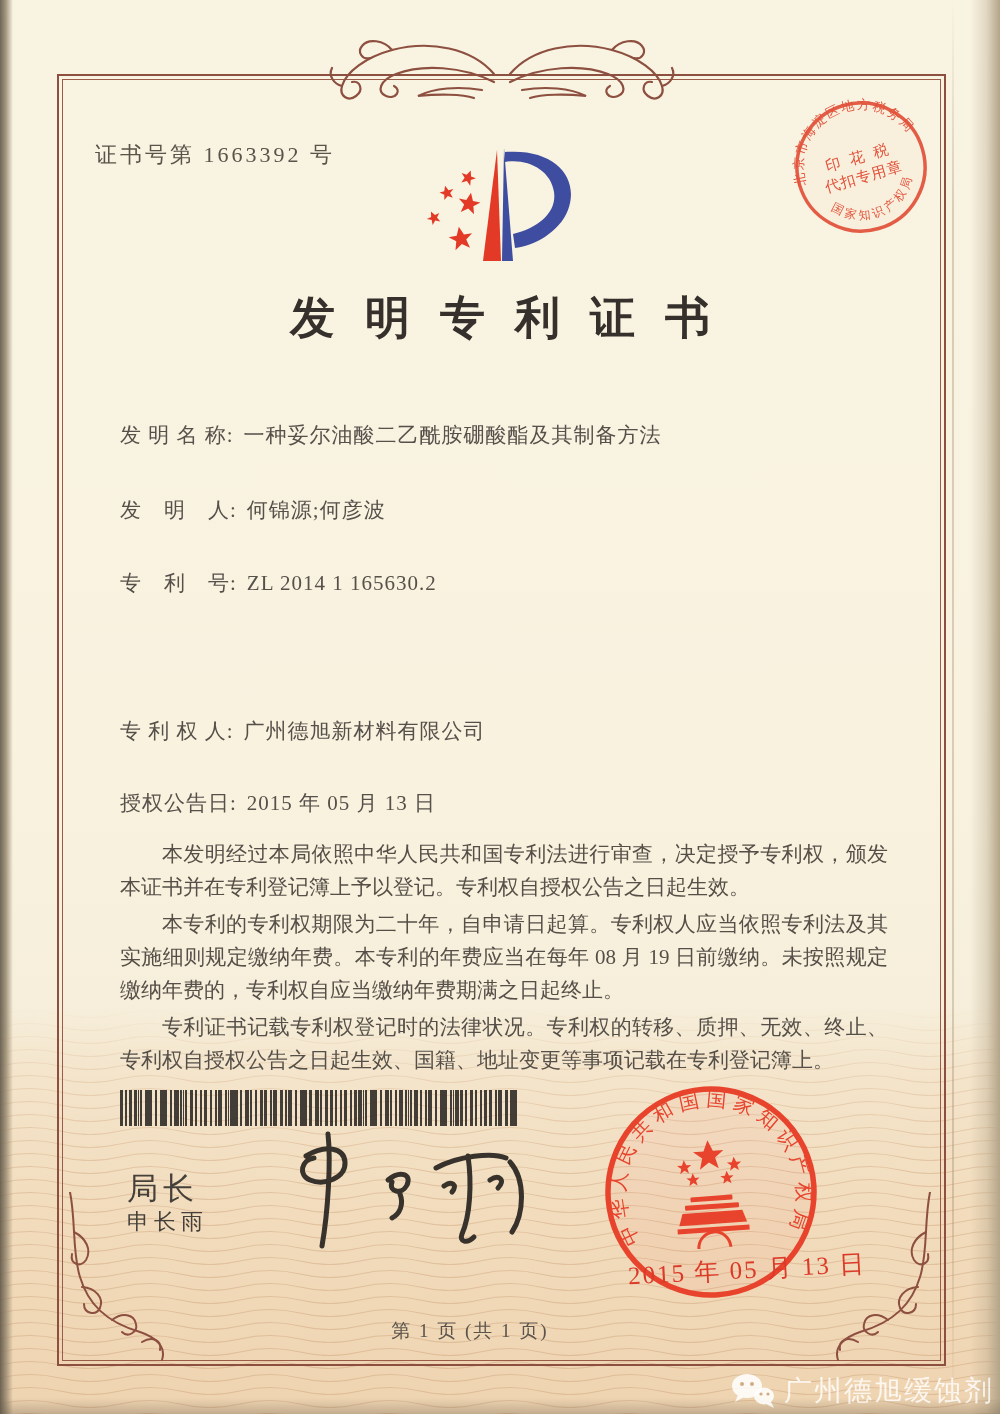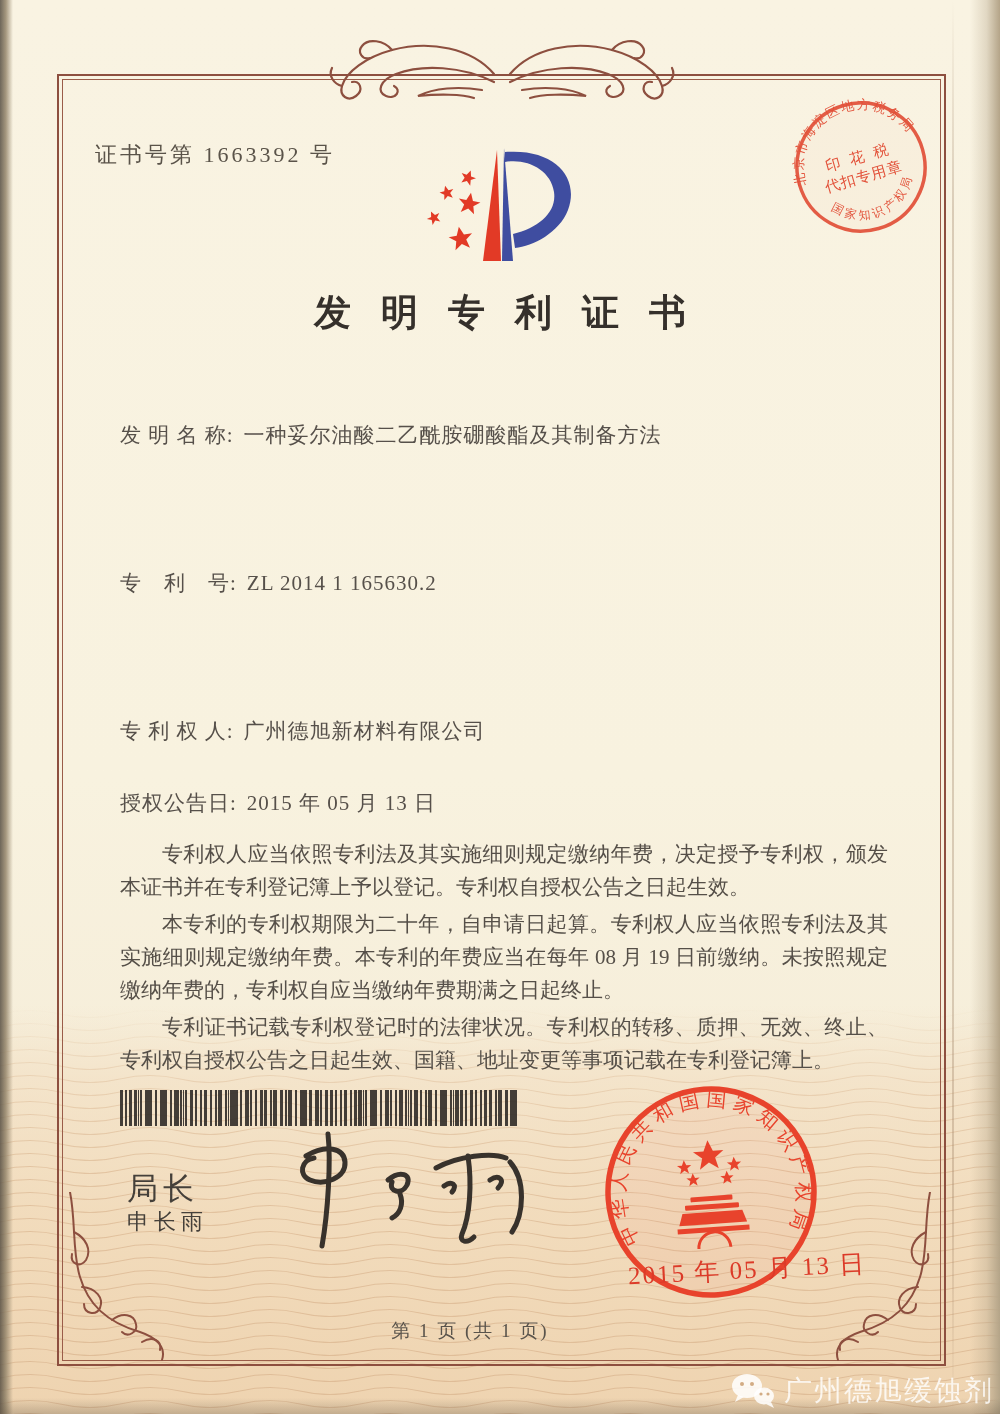--- a/index.html
+++ b/index.html
@@ -12,21 +12,21 @@
   
   .edge-left{left:0;top:0;width:13px;height:100%;background:linear-gradient(90deg,#564e42 0%,#96876d 45%,rgba(150,135,107,0) 100%);opacity:.85;z-index:40;}
   .edge-right{right:0;top:0;width:30px;height:100%;background:linear-gradient(270deg,#b4a488 0%,rgba(180,164,136,.35) 45%,rgba(0,0,0,0) 100%);z-index:40;}
   .crease{left:952px;top:0;width:2px;height:100%;background:linear-gradient(180deg,rgba(151,120,92,0) 0%,rgba(151,120,92,.32) 15%,rgba(151,120,92,.32) 85%,rgba(151,120,92,0) 100%);z-index:40;}
   .edge-bottom{left:0;bottom:0;width:100%;height:16px;background:linear-gradient(0deg,rgba(96,84,66,.30),rgba(0,0,0,0));z-index:41;}
   
   .frame{left:57px;top:74px;width:885px;height:1288px;border:2px solid #8d4f3f;z-index:5;}
   .frame-inner{position:absolute;left:3px;top:3px;right:3px;bottom:3px;border:1px solid #9a5c49;}
   
   .certno{left:95px;top:140px;font-size:22px;letter-spacing:3px;color:#5a5349;z-index:10;}
-  .title{left:60px;top:288px;width:880px;text-align:center;font-size:37px;font-weight:600;letter-spacing:30px;text-indent:30px;color:#35302b;z-index:10;}
+  .title{left:60px;top:288px;width:880px;text-align:center;font-size:45px;font-weight:600;letter-spacing:30px;text-indent:30px;color:#35302b;z-index:10;}
   .field{left:120px;width:790px;font-size:21px;color:#56504a;letter-spacing:1px;z-index:10;white-space:nowrap;}
   .fvalue{margin-left:10px;}
   .paras{left:120px;top:838px;width:768px;font-size:21px;line-height:33px;color:#554f48;text-align:justify;z-index:10;}
   .paras p{margin:0 0 4px 0;text-indent:2em;}
   .barcode{left:120px;top:1090px;width:400px;height:36px;z-index:10;opacity:.88;
     background-image:
       repeating-linear-gradient(90deg,#2b2724 0px,#2b2724 2px,rgba(0,0,0,0) 2px,rgba(0,0,0,0) 5px),
       repeating-linear-gradient(90deg,#2b2724 0px,#2b2724 1px,rgba(0,0,0,0) 1px,rgba(0,0,0,0) 9px),
       repeating-linear-gradient(90deg,#2b2724 0px,#2b2724 3px,rgba(0,0,0,0) 3px,rgba(0,0,0,0) 14px);}
   .signer-title{left:127px;top:1168px;font-size:31px;letter-spacing:5px;color:#45403a;z-index:10;}
@@ -132,32 +132,35 @@
     <path d="M92,20 L78,131 L96,131 Z" fill="#e23a26"></path>
     <path d="M99,18 L97,131 L108,131 Z" fill="#3f4da0"></path>
     <path d="M100,22 C150,18 175,48 163,80 C154,103 128,116 110,118 L108,104 C134,98 152,82 149,62 C146,40 122,28 100,32 Z" fill="#3f4da0"></path>
   </svg>
 
   <div class="abs title">发明专利证书</div>
 
   <div class="abs field" style="top:421px">
     <span>发 明 名 称:</span><span class="fvalue">一种妥尔油酸二乙酰胺硼酸酯及其制备方法</span>
   </div>
+  <div class="abs field" style="top:496px">
+    <span>发　明　人:</span><span class="fvalue">何锦源;何彦波</span>
+  </div>
   <div class="abs field" style="top:569px">
     <span>专　利　号:</span><span class="fvalue">ZL 2014 1 165630.2</span>
   </div>
   <div class="abs field" style="top:717px">
     <span>专 利 权 人:</span><span class="fvalue">广州德旭新材料有限公司</span>
   </div>
   <div class="abs field" style="top:789px">
     <span>授权公告日:</span><span class="fvalue">2015 年 05 月 13 日</span>
   </div>
 
   <div class="abs paras">
-    <p>专利权人应当依照专利法及其实施细则规定缴纳年费，决定授予专利权，颁发本证书并在专利登记簿上予以登记。专利权自授权公告之日起生效。</p>
+    <p>本发明经过本局依照中华人民共和国专利法进行审查，决定授予专利权，颁发本证书并在专利登记簿上予以登记。专利权自授权公告之日起生效。</p>
     <p>本专利的专利权期限为二十年，自申请日起算。专利权人应当依照专利法及其实施细则规定缴纳年费。本专利的年费应当在每年 08 月 19 日前缴纳。未按照规定缴纳年费的，专利权自应当缴纳年费期满之日起终止。</p>
     <p>专利证书记载专利权登记时的法律状况。专利权的转移、质押、无效、终止、专利权自授权公告之日起生效、国籍、地址变更等事项记载在专利登记簿上。</p>
   </div>
 
   <div class="abs barcode"></div>
 
   <div class="abs signer-title">局长</div>
   <div class="abs signer-name">申长雨</div>
 
   <svg class="abs" style="left:268px;top:1128px;z-index:11" width="270" height="125" viewBox="0 0 270 125">

